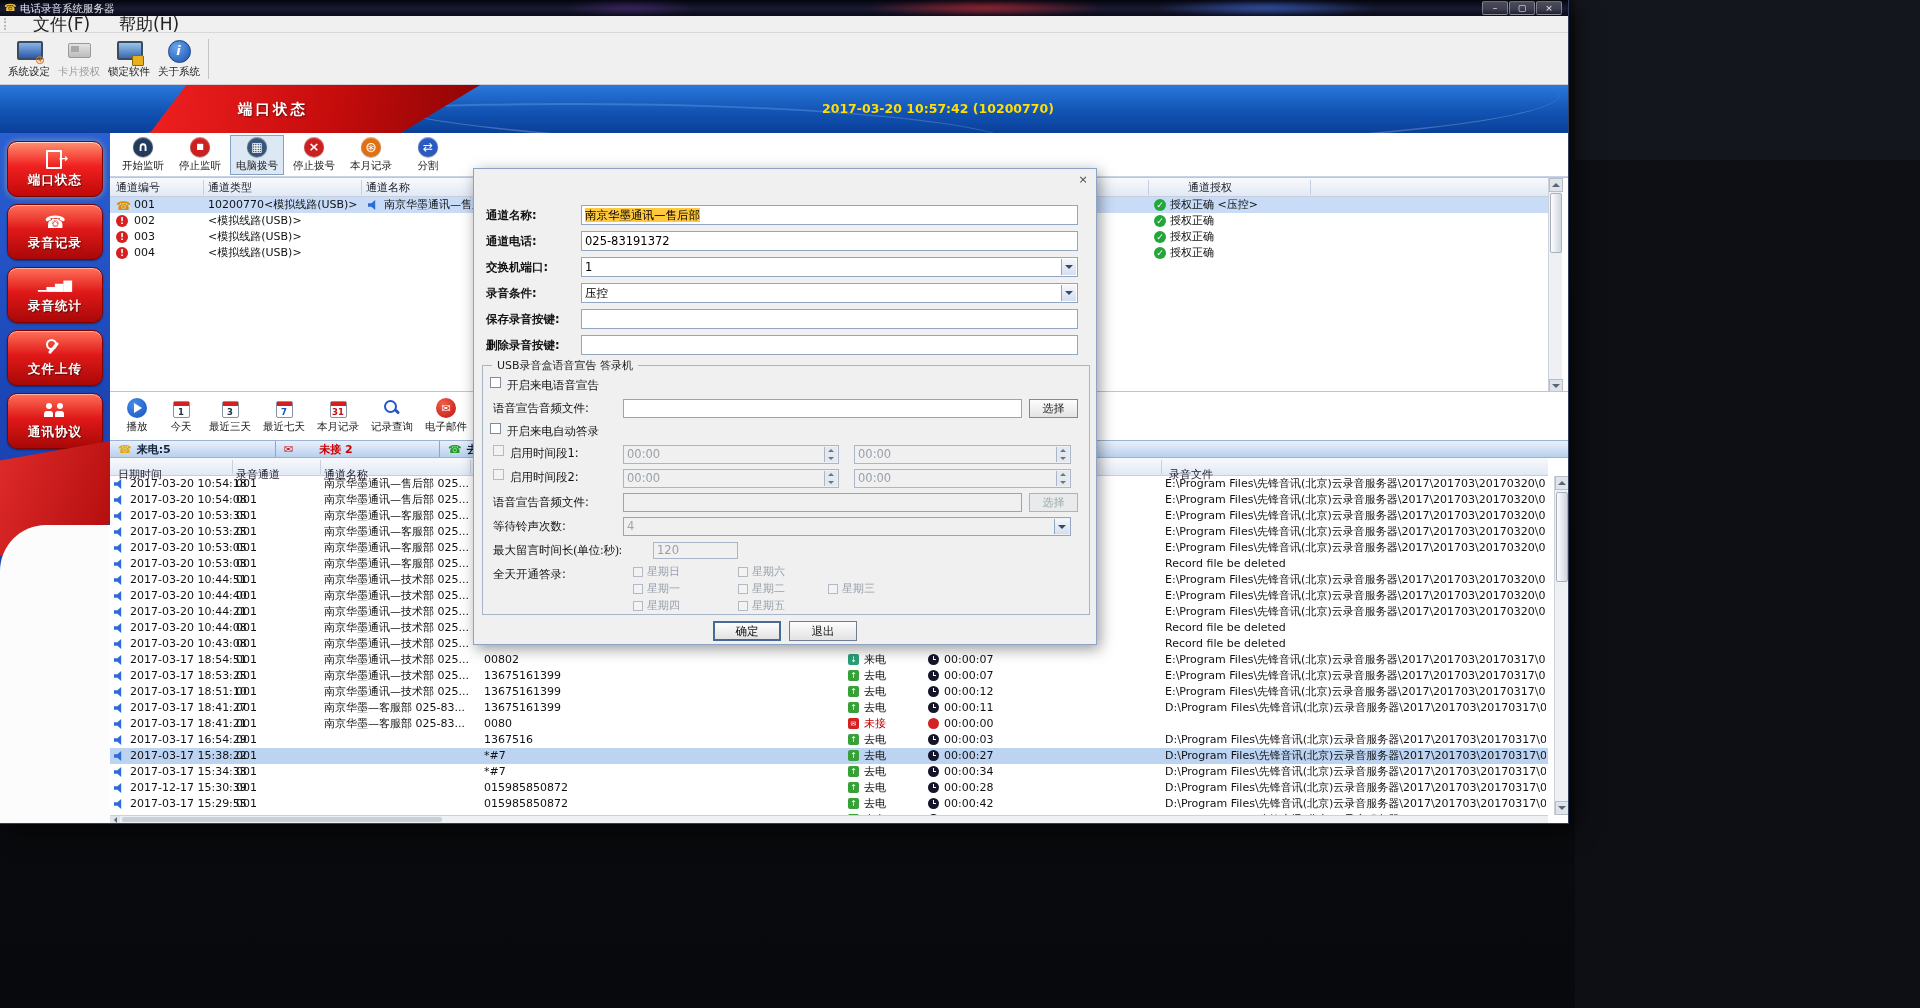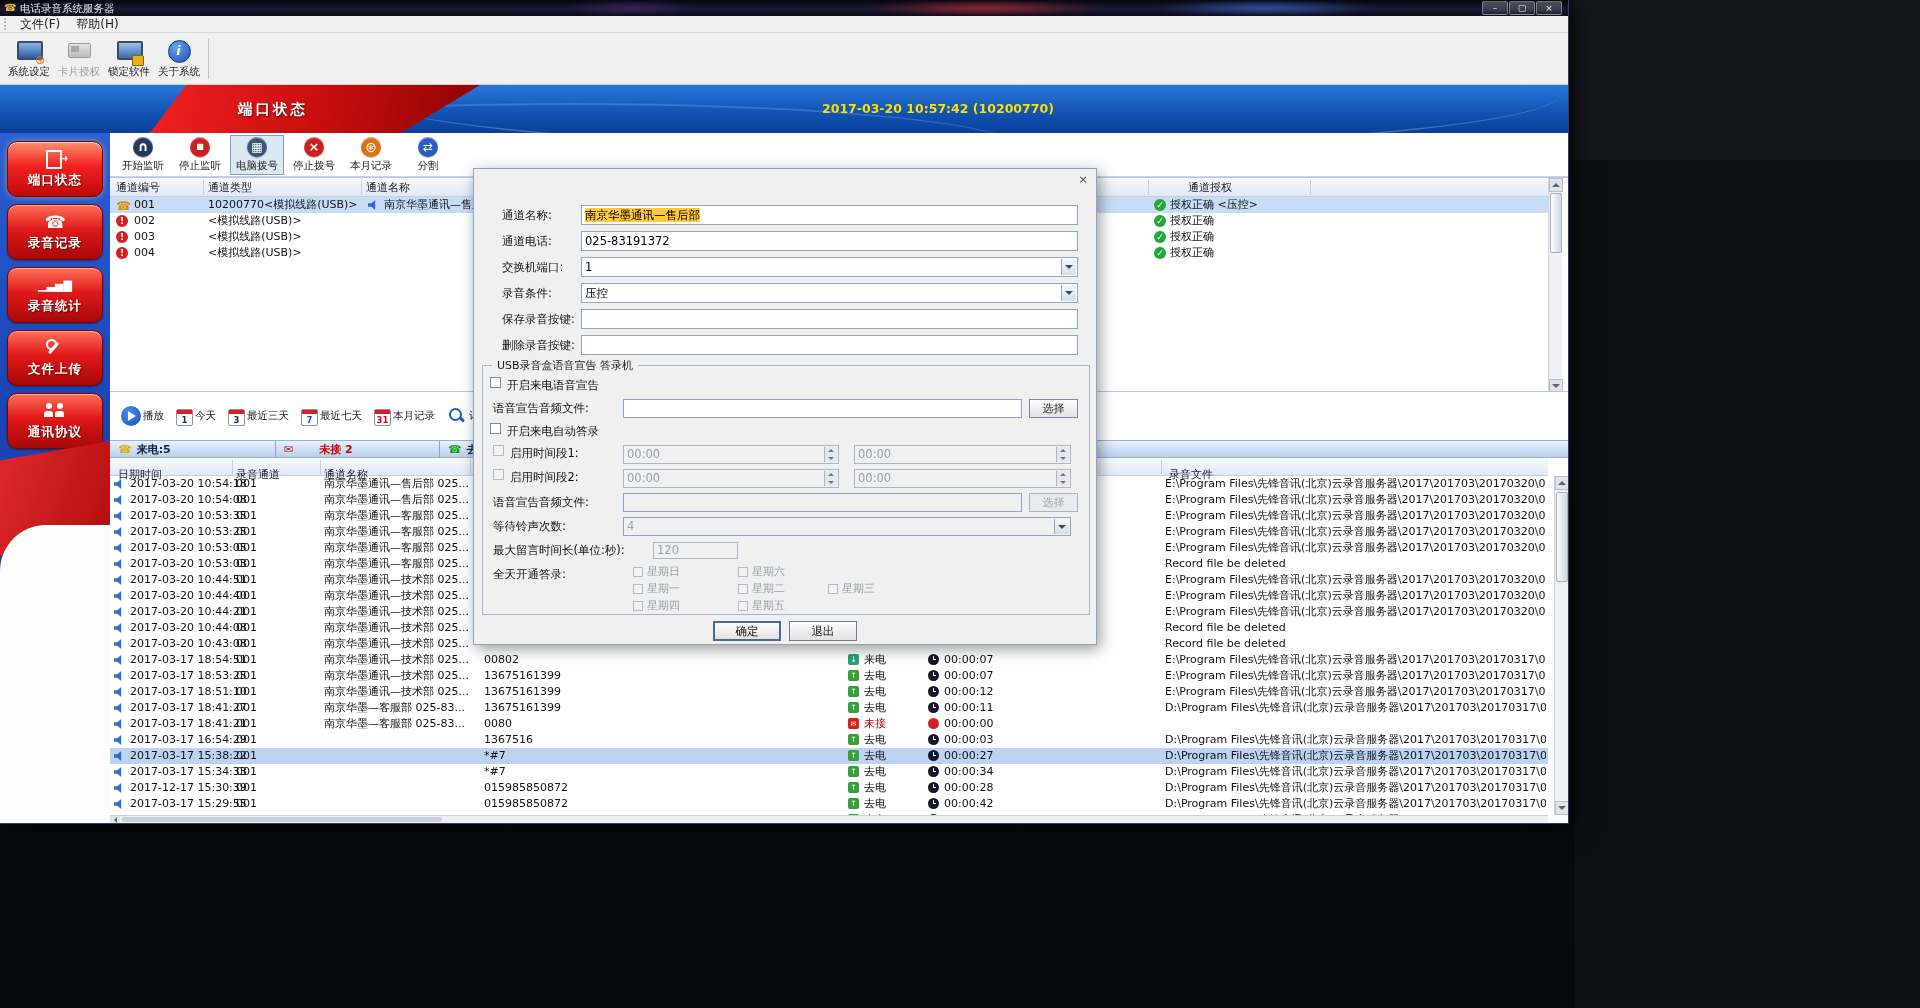--- a/index.html
+++ b/index.html
@@ -24,21 +24,21 @@
   .title-text{position:absolute;left:20px;top:0;height:16px;line-height:16px;color:#e4e6ee;font-size:10.5px;}
   .win-controls{position:absolute;right:6px;top:1px;display:flex;gap:1px;}
   .wc{width:26px;height:14px;background:linear-gradient(180deg,rgba(255,255,255,.28),rgba(255,255,255,.08));
       border:1px solid rgba(255,255,255,.35);border-radius:2px;color:#f0f2f6;font-size:9px;
       display:flex;align-items:center;justify-content:center;line-height:1;}
 
   
   .menubar{position:absolute;left:0;top:16px;width:100%;height:17px;background:#f0f0f0;
            border-bottom:1px solid #d8d8d8;display:flex;align-items:center;}
   .menu-grip{width:4px;height:12px;margin:0 4px;border-left:2px dotted #b8b8b8;}
-  .menu-item{padding:0 8px;font-size:12px;color:#222;height:17px;line-height:17px;}
+  .menu-item{padding:0 8px;font-size:17px;color:#222;height:17px;line-height:17px;margin-left:13px;}
 
   
   .toolbar{position:absolute;left:0;top:33px;width:100%;height:52px;background:#f0f0f0;
            border-bottom:1px solid #d0d0d0;display:flex;align-items:center;padding-left:4px;}
   .ttb{width:50px;height:48px;display:flex;flex-direction:column;align-items:center;justify-content:center;gap:2px;}
   .ttb-label{font-size:10.5px;color:#222;}
   .ttb.disabled .ttb-label{color:#9a9a9a;}
   .tb-icon{position:relative;width:28px;height:24px;}
   .tb-icon.sys::before{content:"";position:absolute;left:2px;top:2px;width:22px;height:15px;border:2px solid #3c4c60;
       border-radius:2px;background:linear-gradient(180deg,#8ab4e8,#2a5aa8);}
@@ -169,22 +169,22 @@
   .rt-vscroll{right:0;top:18px;height:339px;}
   .hscroll{position:absolute;left:0;bottom:0;width:1438px;height:8px;background:#eef0f4;border-top:1px solid #cdd2da;}
   .hs-arrow{position:absolute;left:0;top:0;width:10px;height:7px;background:#dfe3ea;display:flex;align-items:center;
       justify-content:center;}
   .hs-arrow::before{content:"";border:3px solid transparent;border-right-color:#5a6474;margin-left:-3px;}
   .hs-thumb{position:absolute;left:12px;top:1px;width:320px;height:5px;background:#c8d0dc;border-radius:2px;}
 
   
   .rec-toolbar{position:absolute;left:110px;top:392px;width:1458px;height:48px;background:#fff;
       display:flex;align-items:center;padding-left:6px;gap:2px;}
-  .rtb{min-width:42px;padding:0 5px;height:44px;display:flex;flex-direction:row;align-items:center;
-      justify-content:flex-end;gap:2px;}
+  .rtb{min-width:42px;padding:0 5px;height:44px;display:flex;flex-direction:column;align-items:center;
+      justify-content:center;gap:2px;}
   .rtb-label{font-size:10.5px;color:#222;white-space:nowrap;}
   .rt-icon{position:relative;width:20px;height:20px;}
   .rt-icon.play{border-radius:50%;background:radial-gradient(circle at 35% 30%,#4a8ae8,#1254c0);}
   .rt-icon.play::before{content:"";position:absolute;left:7px;top:5px;border-left:8px solid #fff;
       border-top:5px solid transparent;border-bottom:5px solid transparent;}
   .rt-icon.cal1,.rt-icon.cal3,.rt-icon.cal7,.rt-icon.calm{background:#fff;border:1px solid #8892a2;border-radius:2px;
       width:17px;height:17px;margin-top:2px;}
   .rt-icon.cal1::before,.rt-icon.cal3::before,.rt-icon.cal7::before,.rt-icon.calm::before{content:"";position:absolute;
       left:0;top:0;right:0;height:4px;background:#d42020;}
   .rt-icon.cal1::after,.rt-icon.cal3::after,.rt-icon.cal7::after,.rt-icon.calm::after{position:absolute;left:0;top:5px;
@@ -243,38 +243,38 @@
   .rc-file{left:1055px;width:381px;overflow:hidden;}
 
   
   .dialog{position:absolute;left:473px;top:168px;width:624px;height:477px;background:#f0f0f0;
       border:1px solid #8ea2c4;box-shadow:3px 4px 14px rgba(0,0,0,.4);font-size:11.5px;}
   .dlg-title{position:absolute;left:0;top:0;right:0;height:21px;
       background:linear-gradient(180deg,#fdfdfe,#dde3ec);border-bottom:1px solid #c2cad8;
       line-height:21px;padding-left:8px;color:#222;font-size:11px;}
   .dlg-close{position:absolute;right:5px;top:3px;width:16px;height:15px;display:flex;align-items:center;
       justify-content:center;color:#445;font-size:11px;border:1px solid transparent;}
-  .dl{position:absolute;left:28px;height:20px;line-height:20px;color:#111;}
+  .dl{position:absolute;left:12px;height:20px;line-height:20px;color:#111;font-weight:bold;}
   .di{position:absolute;left:107px;width:497px;height:20px;background:#fff;border:1px solid #93a5c0;
       line-height:18px;padding:0 3px;overflow:hidden;}
   .fr-name{top:36px;} .fr-phone{top:62px;} .fr-port{top:88px;} .fr-cond{top:114px;}
   .fr-save{top:140px;} .fr-del{top:166px;}
   .val-hl{background:#ffc83d;}
   .carr{position:absolute;right:1px;top:1px;bottom:1px;width:15px;border-left:1px solid #93a5c0;
       background:linear-gradient(180deg,#f4f7fc,#d4dfee);display:flex;align-items:center;justify-content:center;}
   .carr::before{content:"";border:4px solid transparent;border-top-color:#344a66;margin-top:4px;}
   .gb{position:absolute;left:8px;top:196px;width:608px;height:250px;border:1px solid #a8b4c8;}
   .gb-legend{position:absolute;left:18px;top:189px;background:#f0f0f0;padding:0 5px;color:#222;font-size:11px;}
   .gl{position:absolute;left:19px;height:19px;line-height:19px;color:#111;}
   .gl.dis,.dis-txt{color:#98a0ac;}
   .cb{position:absolute;width:11px;height:11px;background:#fff;border:1px solid #7c8ca4;}
   .cb.dis{background:#f3f3f4;border-color:#b2bac6;}
   .cb-lb{position:absolute;height:16px;line-height:16px;color:#111;}
   .g-cb1{top:208px;} .g-file1{top:230px;} .g-cb2{top:254px;} .g-t1{top:276px;} .g-t2{top:300px;}
-  .g-file2{top:324px;} .g-ring{top:348px;} .g-max{top:372px;} .g-allday{top:396px;}
+  .g-file2{top:324px;} .g-ring{top:348px;} .g-max{top:372px;font-family:Liberation Serif, serif;} .g-allday{top:396px;}
   .gi{position:absolute;left:149px;width:399px;height:19px;background:#fff;border:1px solid #93a5c0;
       line-height:17px;padding:0 3px;}
   .gi.dis{background:#f0f0f0;color:#9aa;}
   .g-choose{position:absolute;left:555px;width:49px;height:19px;font-size:11px;
       background:linear-gradient(180deg,#fdfdfd,#e4e4e6);border:1px solid #7a8aa0;
       display:flex;align-items:center;justify-content:center;color:#222;}
   .g-choose.dis{color:#9aa;border-color:#aab4c0;background:#e9eaec;}
   .tbox{position:absolute;height:19px;background:#f0f0f0;border:1px solid #aab6c8;line-height:17px;
       padding:0 3px;color:#98a0ac;}
   .t-a{left:149px;width:216px;} .t-b{left:380px;width:217px;}

